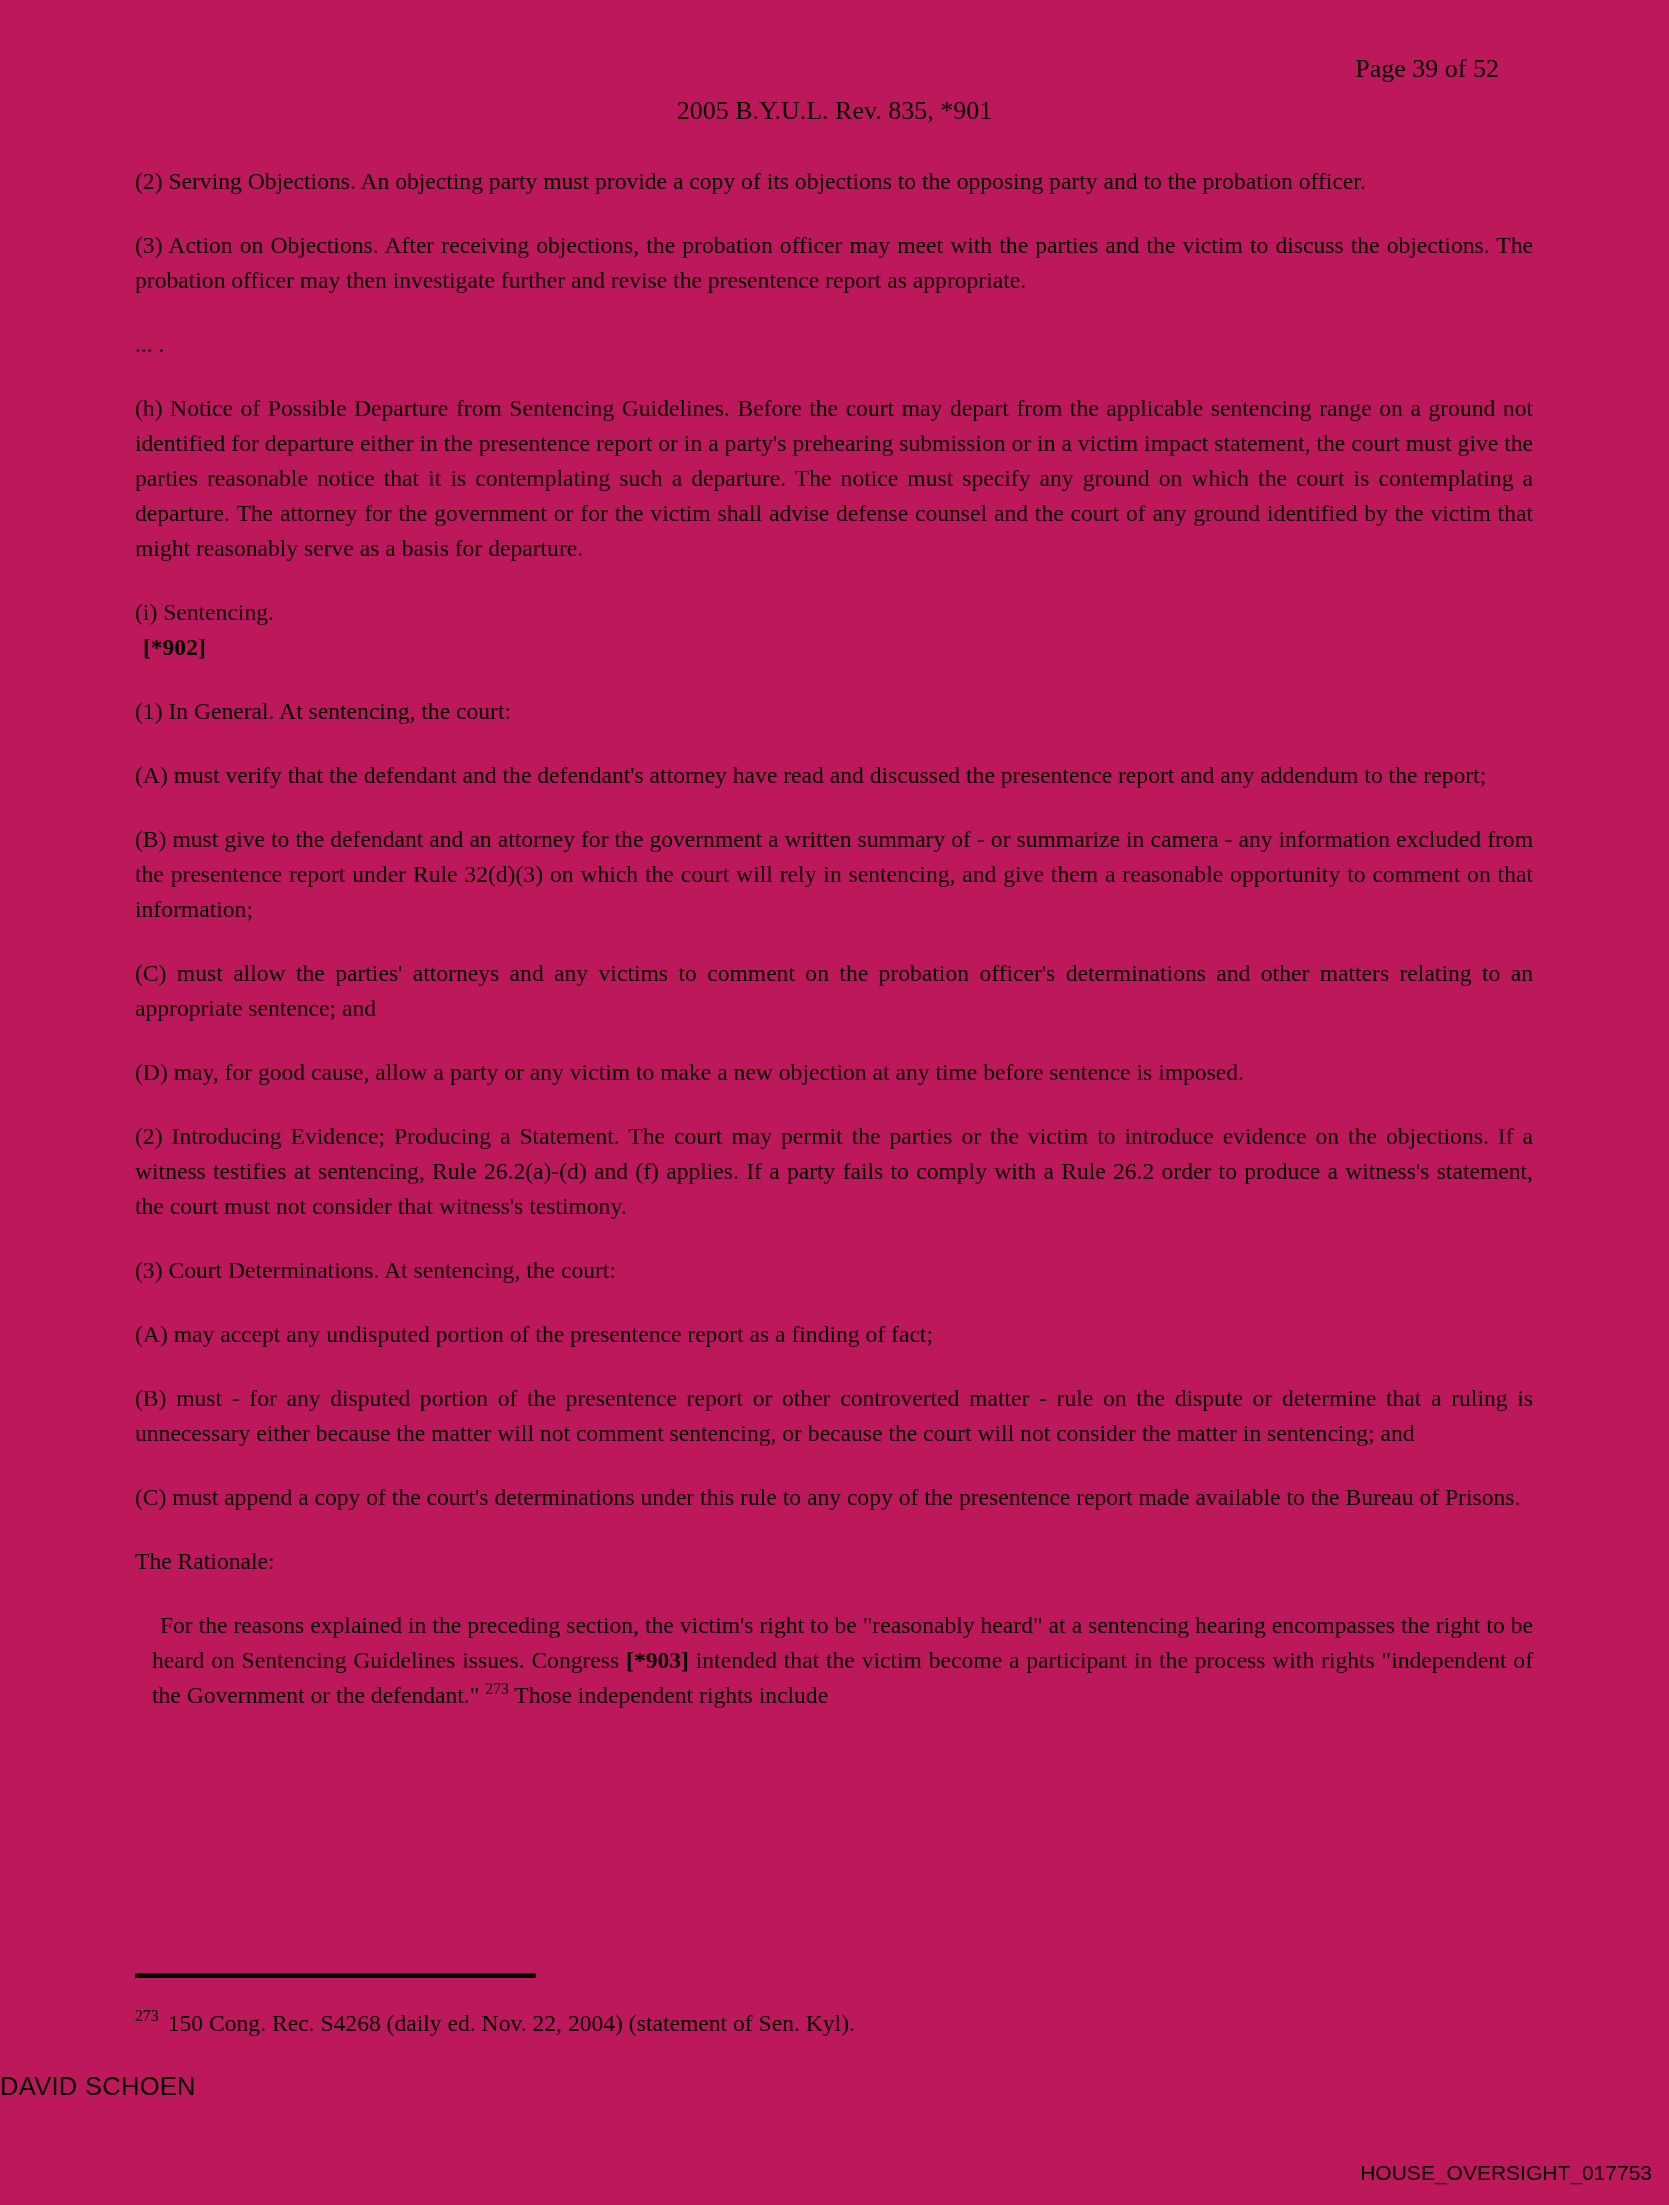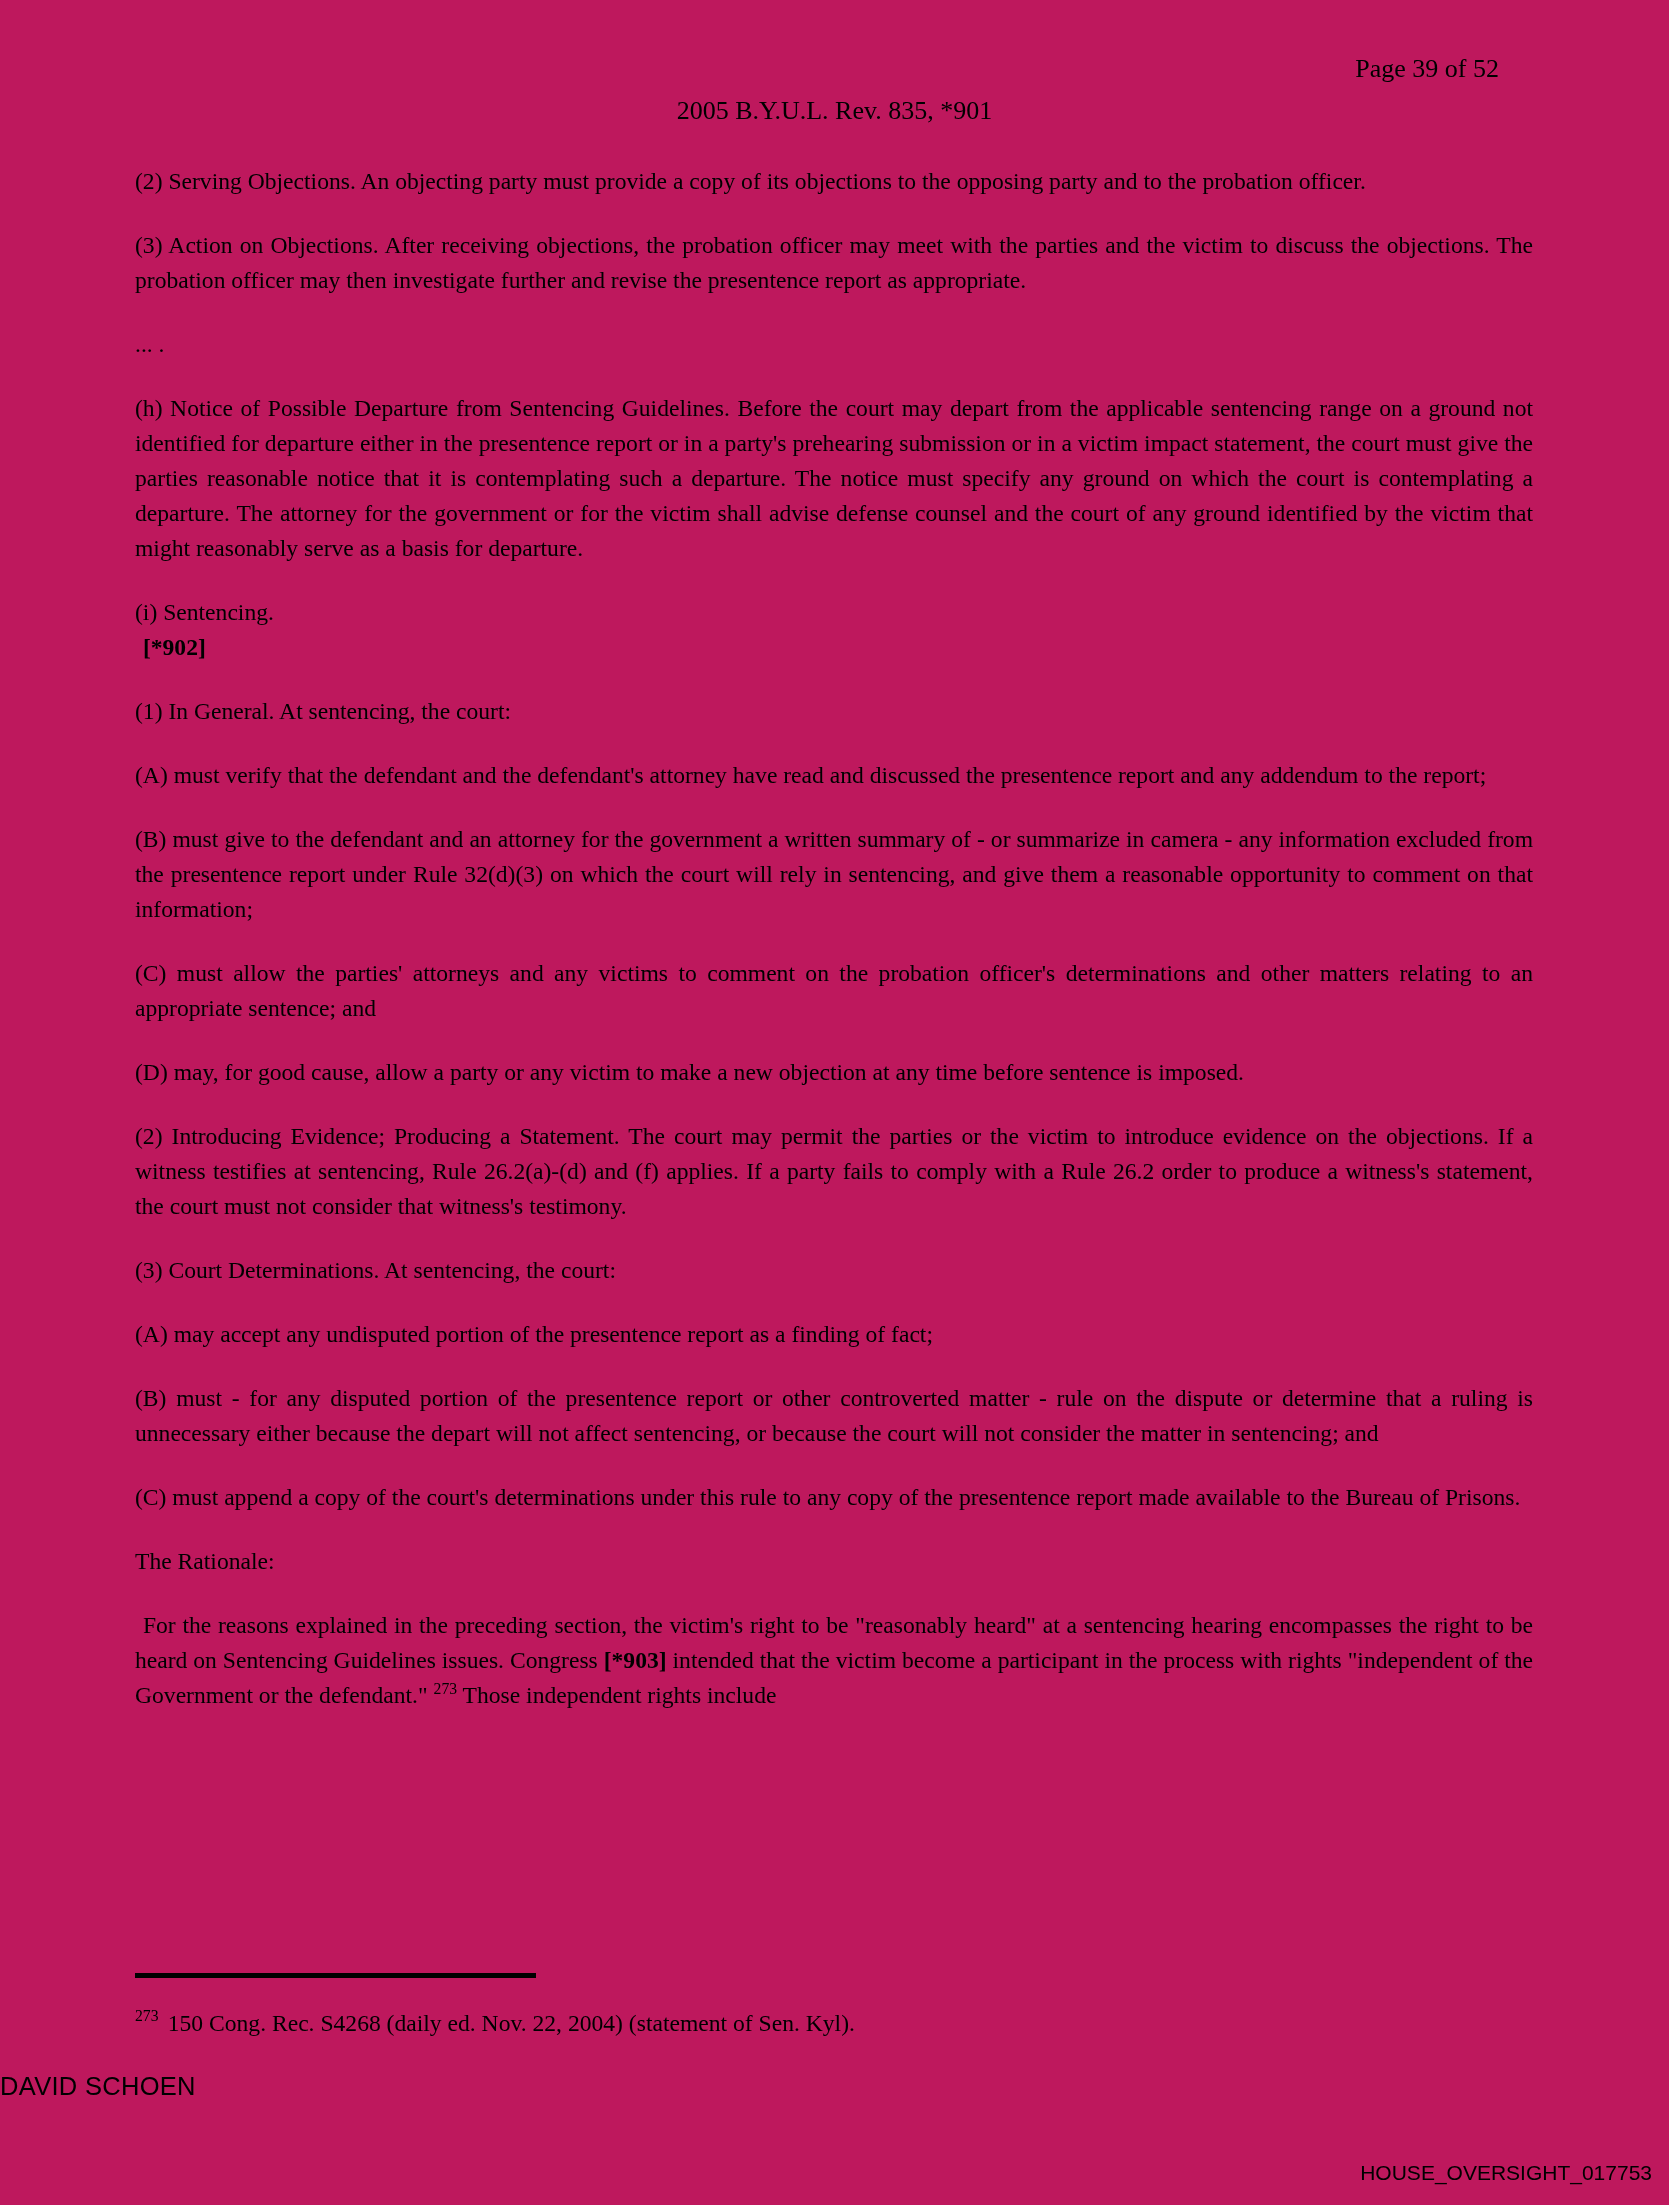--- a/index.html
+++ b/index.html
@@ -49,20 +49,21 @@
   }
   .body-text p.tight {
     margin-bottom: 0;
   }
   .body-text p.page-break-marker {
     font-weight: bold;
     padding-left: 7.9px;
   }
   .body-text p.lead-space {
     text-indent: 7.9px;
+    margin-left: 17px;
   }
   .bold-inline {
     font-weight: bold;
   }
   sup.fn-ref {
     font-size: 15.7px;
     line-height: 0;
     vertical-align: 9.2px;
   }
   .footnote-rule {
@@ -141,21 +142,21 @@
     <p>(C) must allow the parties' attorneys and any victims to comment on the probation officer's determinations and other matters relating to an appropriate sentence; and</p>
 
     <p>(D) may, for good cause, allow a party or any victim to make a new objection at any time before sentence is imposed.</p>
 
     <p>(2) Introducing Evidence; Producing a Statement. The court may permit the parties or the victim to introduce evidence on the objections. If a witness testifies at sentencing, Rule 26.2(a)-(d) and (f) applies. If a party fails to comply with a Rule 26.2 order to produce a witness's statement, the court must not consider that witness's testimony.</p>
 
     <p>(3) Court Determinations. At sentencing, the court:</p>
 
     <p>(A) may accept any undisputed portion of the presentence report as a finding of fact;</p>
 
-    <p>(B) must - for any disputed portion of the presentence report or other controverted matter - rule on the dispute or determine that a ruling is unnecessary either because the depart will not affect sentencing, or because the court will not consider the matter in sentencing; and</p>
+    <p>(B) must - for any disputed portion of the presentence report or other controverted matter - rule on the dispute or determine that a ruling is unnecessary either because the matter will not comment sentencing, or because the court will not consider the matter in sentencing; and</p>
 
     <p>(C) must append a copy of the court's determinations under this rule to any copy of the presentence report made available to the Bureau of Prisons.</p>
 
     <p>The Rationale:</p>
 
     <p class="lead-space"><span>For the reasons explained in the preceding section, the victim's right to be "reasonably heard" at a sentencing hearing encompasses the right to be heard on Sentencing Guidelines issues. Congress </span><span class="bold-inline">[*903]</span><span> intended that the victim become a participant in the process with rights "independent of the Government or the defendant." </span><sup class="fn-ref">273</sup><span> Those independent rights include</span></p>
 
   </div>
 
   <div class="footnote-rule"></div>

